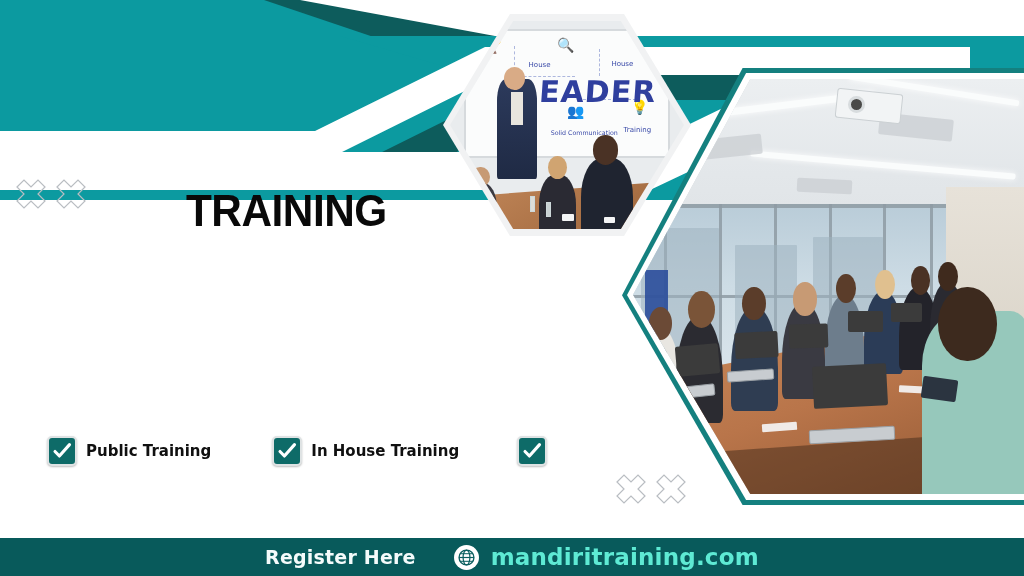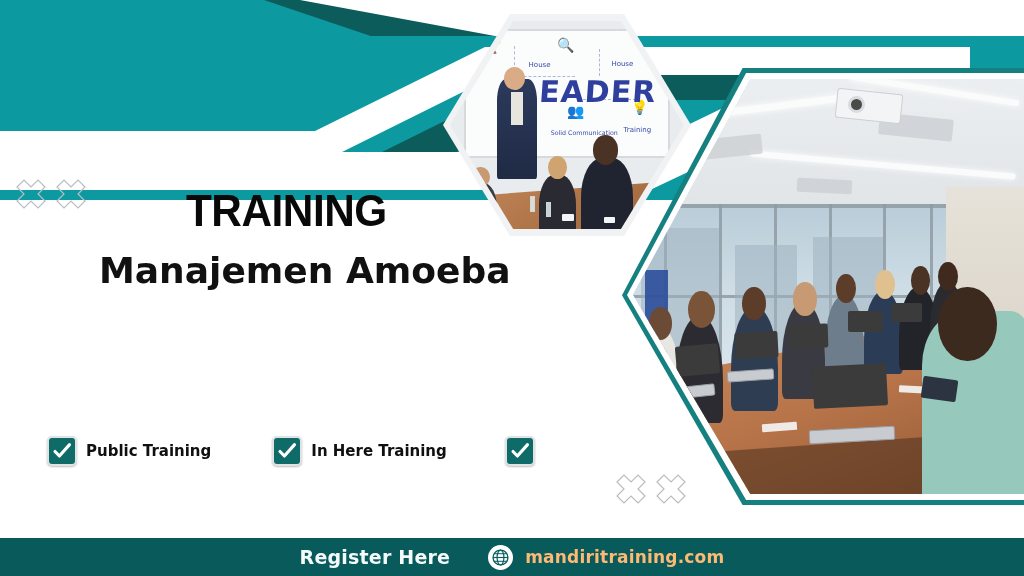--- a/index.html
+++ b/index.html
@@ -307,22 +307,22 @@
   .footer-spacer { width:38px; }
   .globe {
     width:25px; height:25px; border-radius:50%;
     background:#ffffff;
     display:flex; align-items:center; justify-content:center;
     flex:0 0 auto;
   }
   .footer-url {
     margin-left:12px;
     font-family:"DejaVu Sans", sans-serif;
-    font-weight:bold; font-size:17px;
-    color:#fdba74; letter-spacing:.2px;
+    font-weight:bold; font-size:23px;
+    color:#5eead4; letter-spacing:.2px;
   }
 </style>
 </head>
 <body>
 
 <div id="banner">
 
   <div class="band band-a"></div>
   <div class="band band-dark-2"></div>
   <div class="band band-white-3"></div>
@@ -446,39 +446,38 @@
   <div class="xmarks" style="left:612px;top:473px;">
     <svg width="80" height="48" viewBox="0 0 80 48" aria-hidden="true">
       <g fill="none" stroke="#b9bdc2" stroke-width="1.2">
         <path d="M5 9 L12 2 L19 9 L26 2 L33 9 L26 16 L33 23 L26 30 L19 23 L12 30 L5 23 L12 16 Z"></path>
         <path d="M45 9 L52 2 L59 9 L66 2 L73 9 L66 16 L73 23 L66 30 L59 23 L52 30 L45 23 L52 16 Z"></path>
       </g>
     </svg>
   </div>
 
   <div class="title-main">TRAINING</div>
-  <div class="title-sub">Manajemen Amoeba</div>
 
   <div class="opts">
     <div class="opt">
       <div class="cbox">
         <svg width="20" height="20" viewBox="0 0 20 20" aria-hidden="true">
           <path d="M3 10.5 L7.4 15 L17.5 3.6" fill="none" stroke="#ffffff" stroke-width="3.1" stroke-linecap="round" stroke-linejoin="round"></path>
         </svg>
       </div>
       <div class="opt-label">Public Training</div>
     </div>
     <div class="opt-gap-1"></div>
     <div class="opt">
       <div class="cbox">
         <svg width="20" height="20" viewBox="0 0 20 20" aria-hidden="true">
           <path d="M3 10.5 L7.4 15 L17.5 3.6" fill="none" stroke="#ffffff" stroke-width="3.1" stroke-linecap="round" stroke-linejoin="round"></path>
         </svg>
       </div>
-      <div class="opt-label">In Here Training</div>
+      <div class="opt-label">In House Training</div>
     </div>
     <div class="opt-gap-2"></div>
     <div class="opt">
       <div class="cbox">
         <svg width="20" height="20" viewBox="0 0 20 20" aria-hidden="true">
           <path d="M3 10.5 L7.4 15 L17.5 3.6" fill="none" stroke="#ffffff" stroke-width="3.1" stroke-linecap="round" stroke-linejoin="round"></path>
         </svg>
       </div>
     </div>
   </div>

